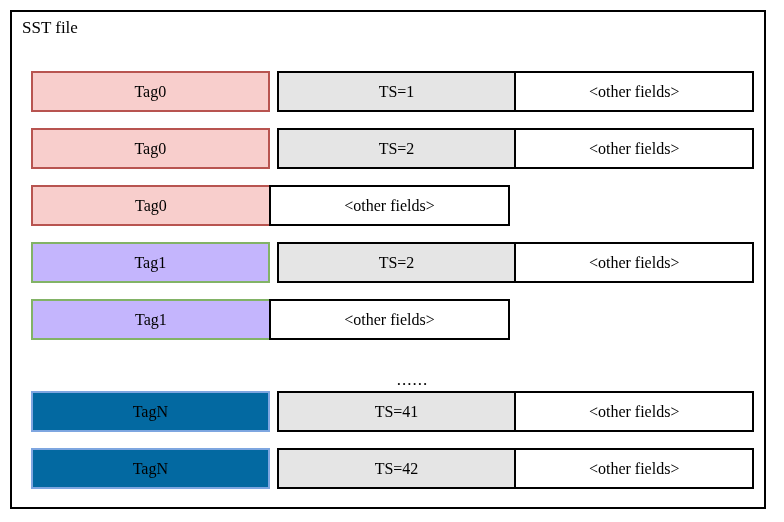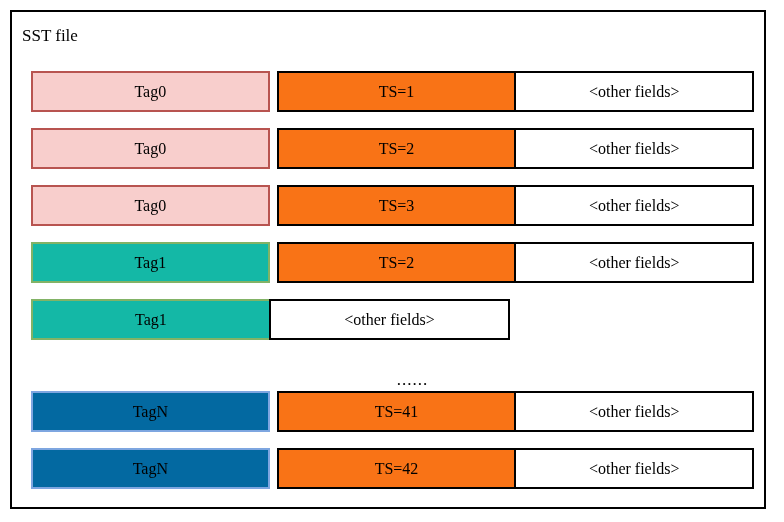--- a/index.html
+++ b/index.html
@@ -29,21 +29,20 @@
   }
 
   #sst-title {
     position: absolute;
     left: 10px;
     top: 6px;
     font-size: 17px;
     line-height: 20px;
     color: #000000;
     white-space: nowrap;
-    margin-top: 8px;
   }
 
   
   .record-row {
     position: absolute;
     left: 19px;
     width: 723px;
     height: 41px;
     display: flex;
     align-items: stretch;
@@ -60,34 +59,34 @@
   }
 
   .cell-tag {
     width: 240px;
     border: 2px solid #b85450;
     background: #f8cecc;
   }
   .cell-ts {
     width: 241px;
     border: 2px solid #000000;
-    background: #f97316;
+    background: #e5e5e5;
     margin-left: 7px;
   }
   .cell-other {
     width: 241px;
     border: 2px solid #000000;
     background: #ffffff;
     margin-left: -2px;
     text-align: right;
   }
 
   
   .tag-pink  { border-color: #b85450; background: #f8cecc; }
-  .tag-green { border-color: #82b366; background: #14b8a6; }
+  .tag-green { border-color: #82b366; background: #c4b5fd; }
   .tag-blue  { border-color: #7ea6e0; background: #0369a1; }
 
   
   #ellipsis-row {
     position: absolute;
     left: 19px;
     width: 723px;
     top: 355px;
     height: 26px;
     display: flex;
@@ -114,21 +113,20 @@
         <div class="cell cell-ts">TS=1</div>
         <div class="cell cell-other">&lt;other fields&gt;</div>
       </div>
       <div class="record-row" style="top: 116px;">
         <div class="cell cell-tag tag-pink">Tag0</div>
         <div class="cell cell-ts">TS=2</div>
         <div class="cell cell-other">&lt;other fields&gt;</div>
       </div>
       <div class="record-row" style="top: 173px;">
         <div class="cell cell-tag tag-pink">Tag0</div>
-        <div class="cell cell-ts">TS=3</div>
         <div class="cell cell-other">&lt;other fields&gt;</div>
       </div>
       <div class="record-row" style="top: 230px;">
         <div class="cell cell-tag tag-green">Tag1</div>
         <div class="cell cell-ts">TS=2</div>
         <div class="cell cell-other">&lt;other fields&gt;</div>
       </div>
       <div class="record-row" style="top: 287px;">
         <div class="cell cell-tag tag-green">Tag1</div>
         <div class="cell cell-other">&lt;other fields&gt;</div>

